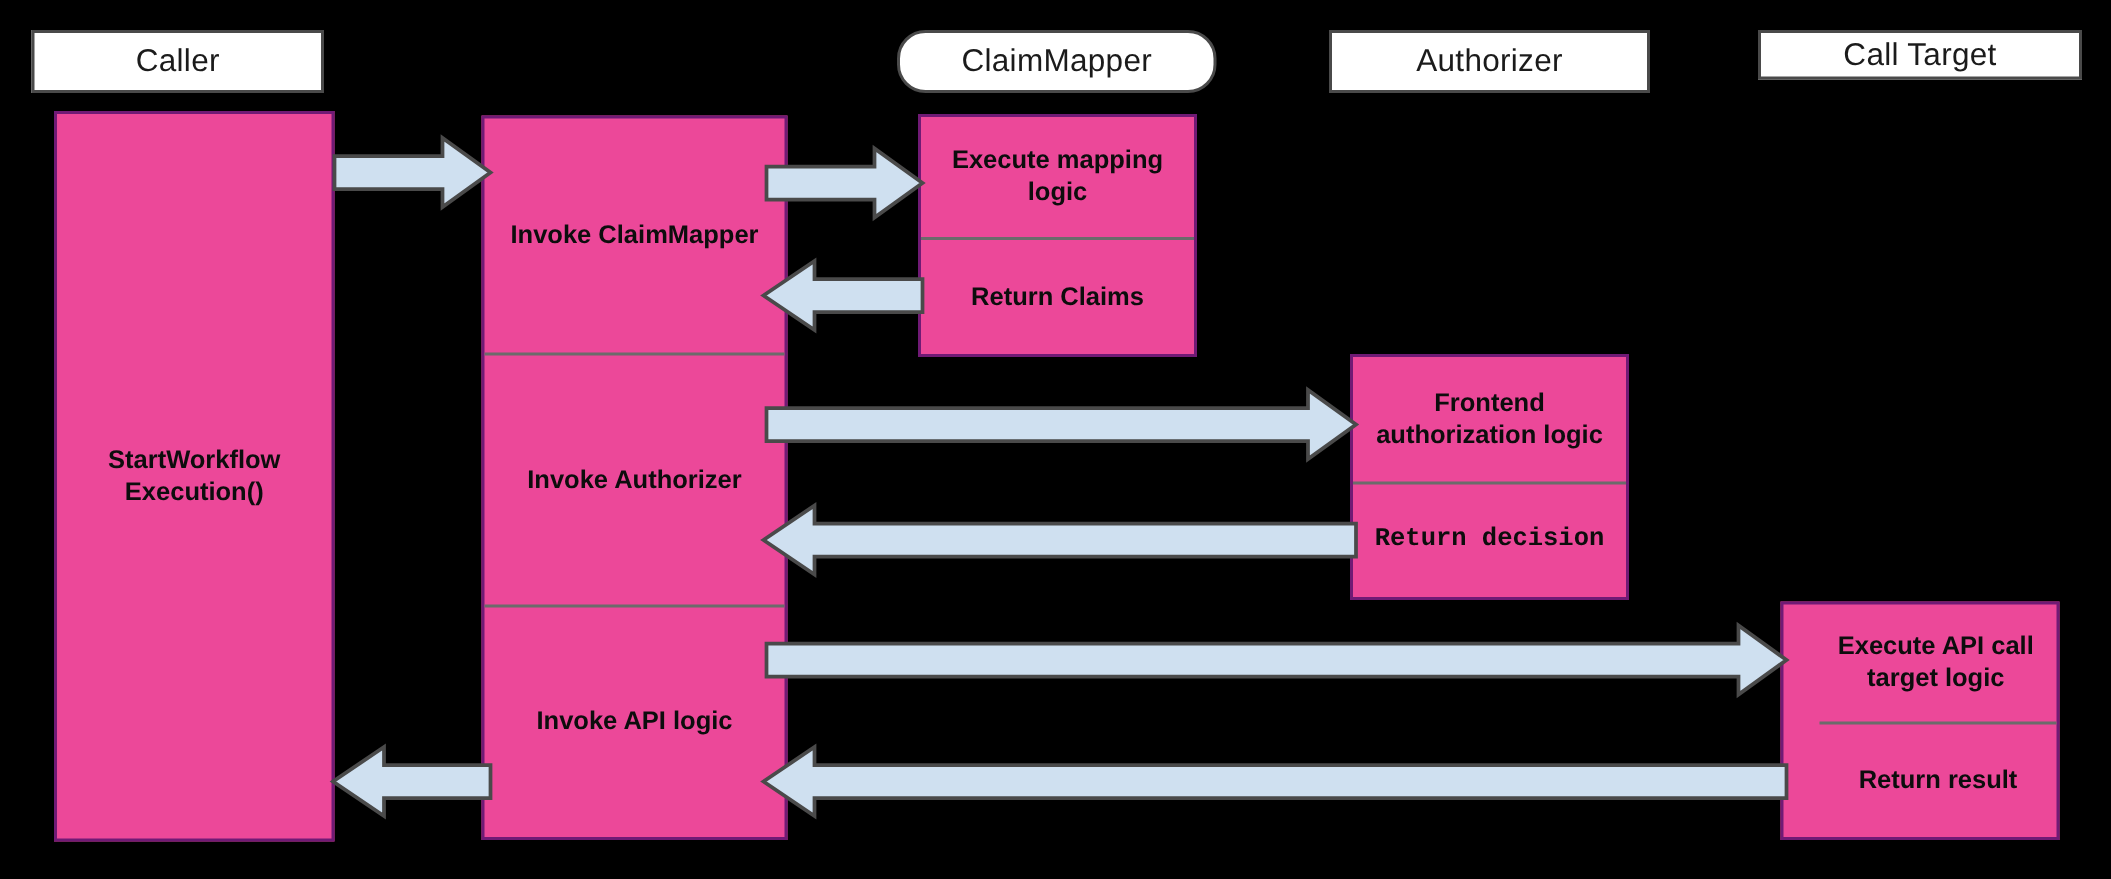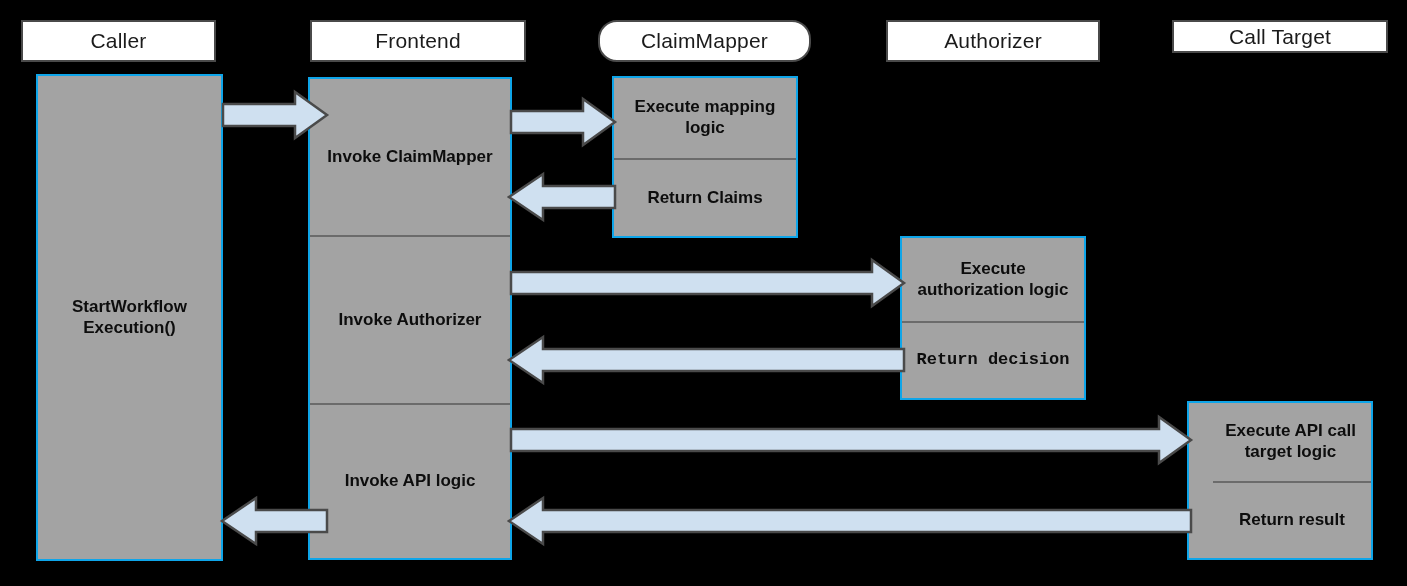--- a/index.html
+++ b/index.html
@@ -25,22 +25,22 @@
     align-items: center;
     justify-content: center;
     color: #1b1b1b;
     font-size: 21px;
     font-weight: 300;
     letter-spacing: 0.2px;
   }
   .activation {
     position: absolute;
     box-sizing: border-box;
-    background: #a3a3a3;
-    border: 2px solid #0ea5e9;
+    background: #ec4899;
+    border: 2px solid #701a75;
     display: flex;
     flex-direction: column;
   }
   .act-seg {
     box-sizing: border-box;
     display: flex;
     align-items: center;
     justify-content: center;
     text-align: center;
     color: #0d0d0d;
@@ -64,53 +64,50 @@
 </style>
 </head>
 <body>
 
 <div id="canvas">
 
   <div class="lane-header" style="left:21px; top:20px; width:195px; height:42px;">
     <span>Caller</span>
   </div>
 
-  <div class="lane-header" style="left:310px; top:20px; width:216px; height:42px;">
-    <span>Frontend</span>
-  </div>
 
   <div class="lane-header" style="left:598px; top:20px; width:213px; height:42px;border-radius:19px;">
     <span>ClaimMapper</span>
   </div>
 
   <div class="lane-header" style="left:886px; top:20px; width:214px; height:42px;">
     <span>Authorizer</span>
   </div>
 
   <div class="lane-header" style="left:1172px; top:20px; width:216px; height:33px;">
     <span>Call Target</span>
   </div>
 
   <div class="activation" style="left:36px; top:74px; width:187px; height:487px;justify-content:center;">
     <div class="act-seg" style="flex:1 1 auto;">StartWorkflow Execution()</div>
   </div>
 
-  <div class="activation" style="left:308px; top:77px; width:204px; height:483px;justify-content:center;">
+  <div class="activation" style="left:321px; top:77px; width:204px; height:483px;justify-content:center;">
     <div class="act-seg" style="height:156px;">Invoke ClaimMapper</div>
     <div class="act-seg" style="height:168px;">Invoke Authorizer</div>
     <div class="act-seg" style="flex:1 1 auto;">Invoke API logic</div>
   </div>
 
   <div class="activation" style="left:612px; top:76px; width:186px; height:162px;">
     <div class="act-seg" style="height:80px;">Execute mapping logic</div>
     <div class="act-seg" style="flex:1 1 auto;">Return Claims</div>
   </div>
 
   <div class="activation" style="left:900px; top:236px; width:186px; height:164px;">
-    <div class="act-seg" style="height:83px;">Execute authorization logic</div>
+    <div class="act-seg" style="height:83px;">Frontend authorization logic</div>
     <div class="act-seg" style="flex:1 1 auto;font-family:Liberation Mono, monospace;">Return decision</div>
   </div>
 
   <div class="activation" style="left:1187px; top:401px; width:186px; height:159px;">
     <div class="act-seg" style="height:78px;padding-left:27px;">Execute API call target logic</div>
     <div class="act-seg" style="flex:1 1 auto;margin-left:24px;">Return result</div>
   </div>
 
   <div class="msg-arrow" style="left:223px; top:92px; width:104px; height:46px;">
     <svg width="104" height="46" viewBox="0 0 104 46">

